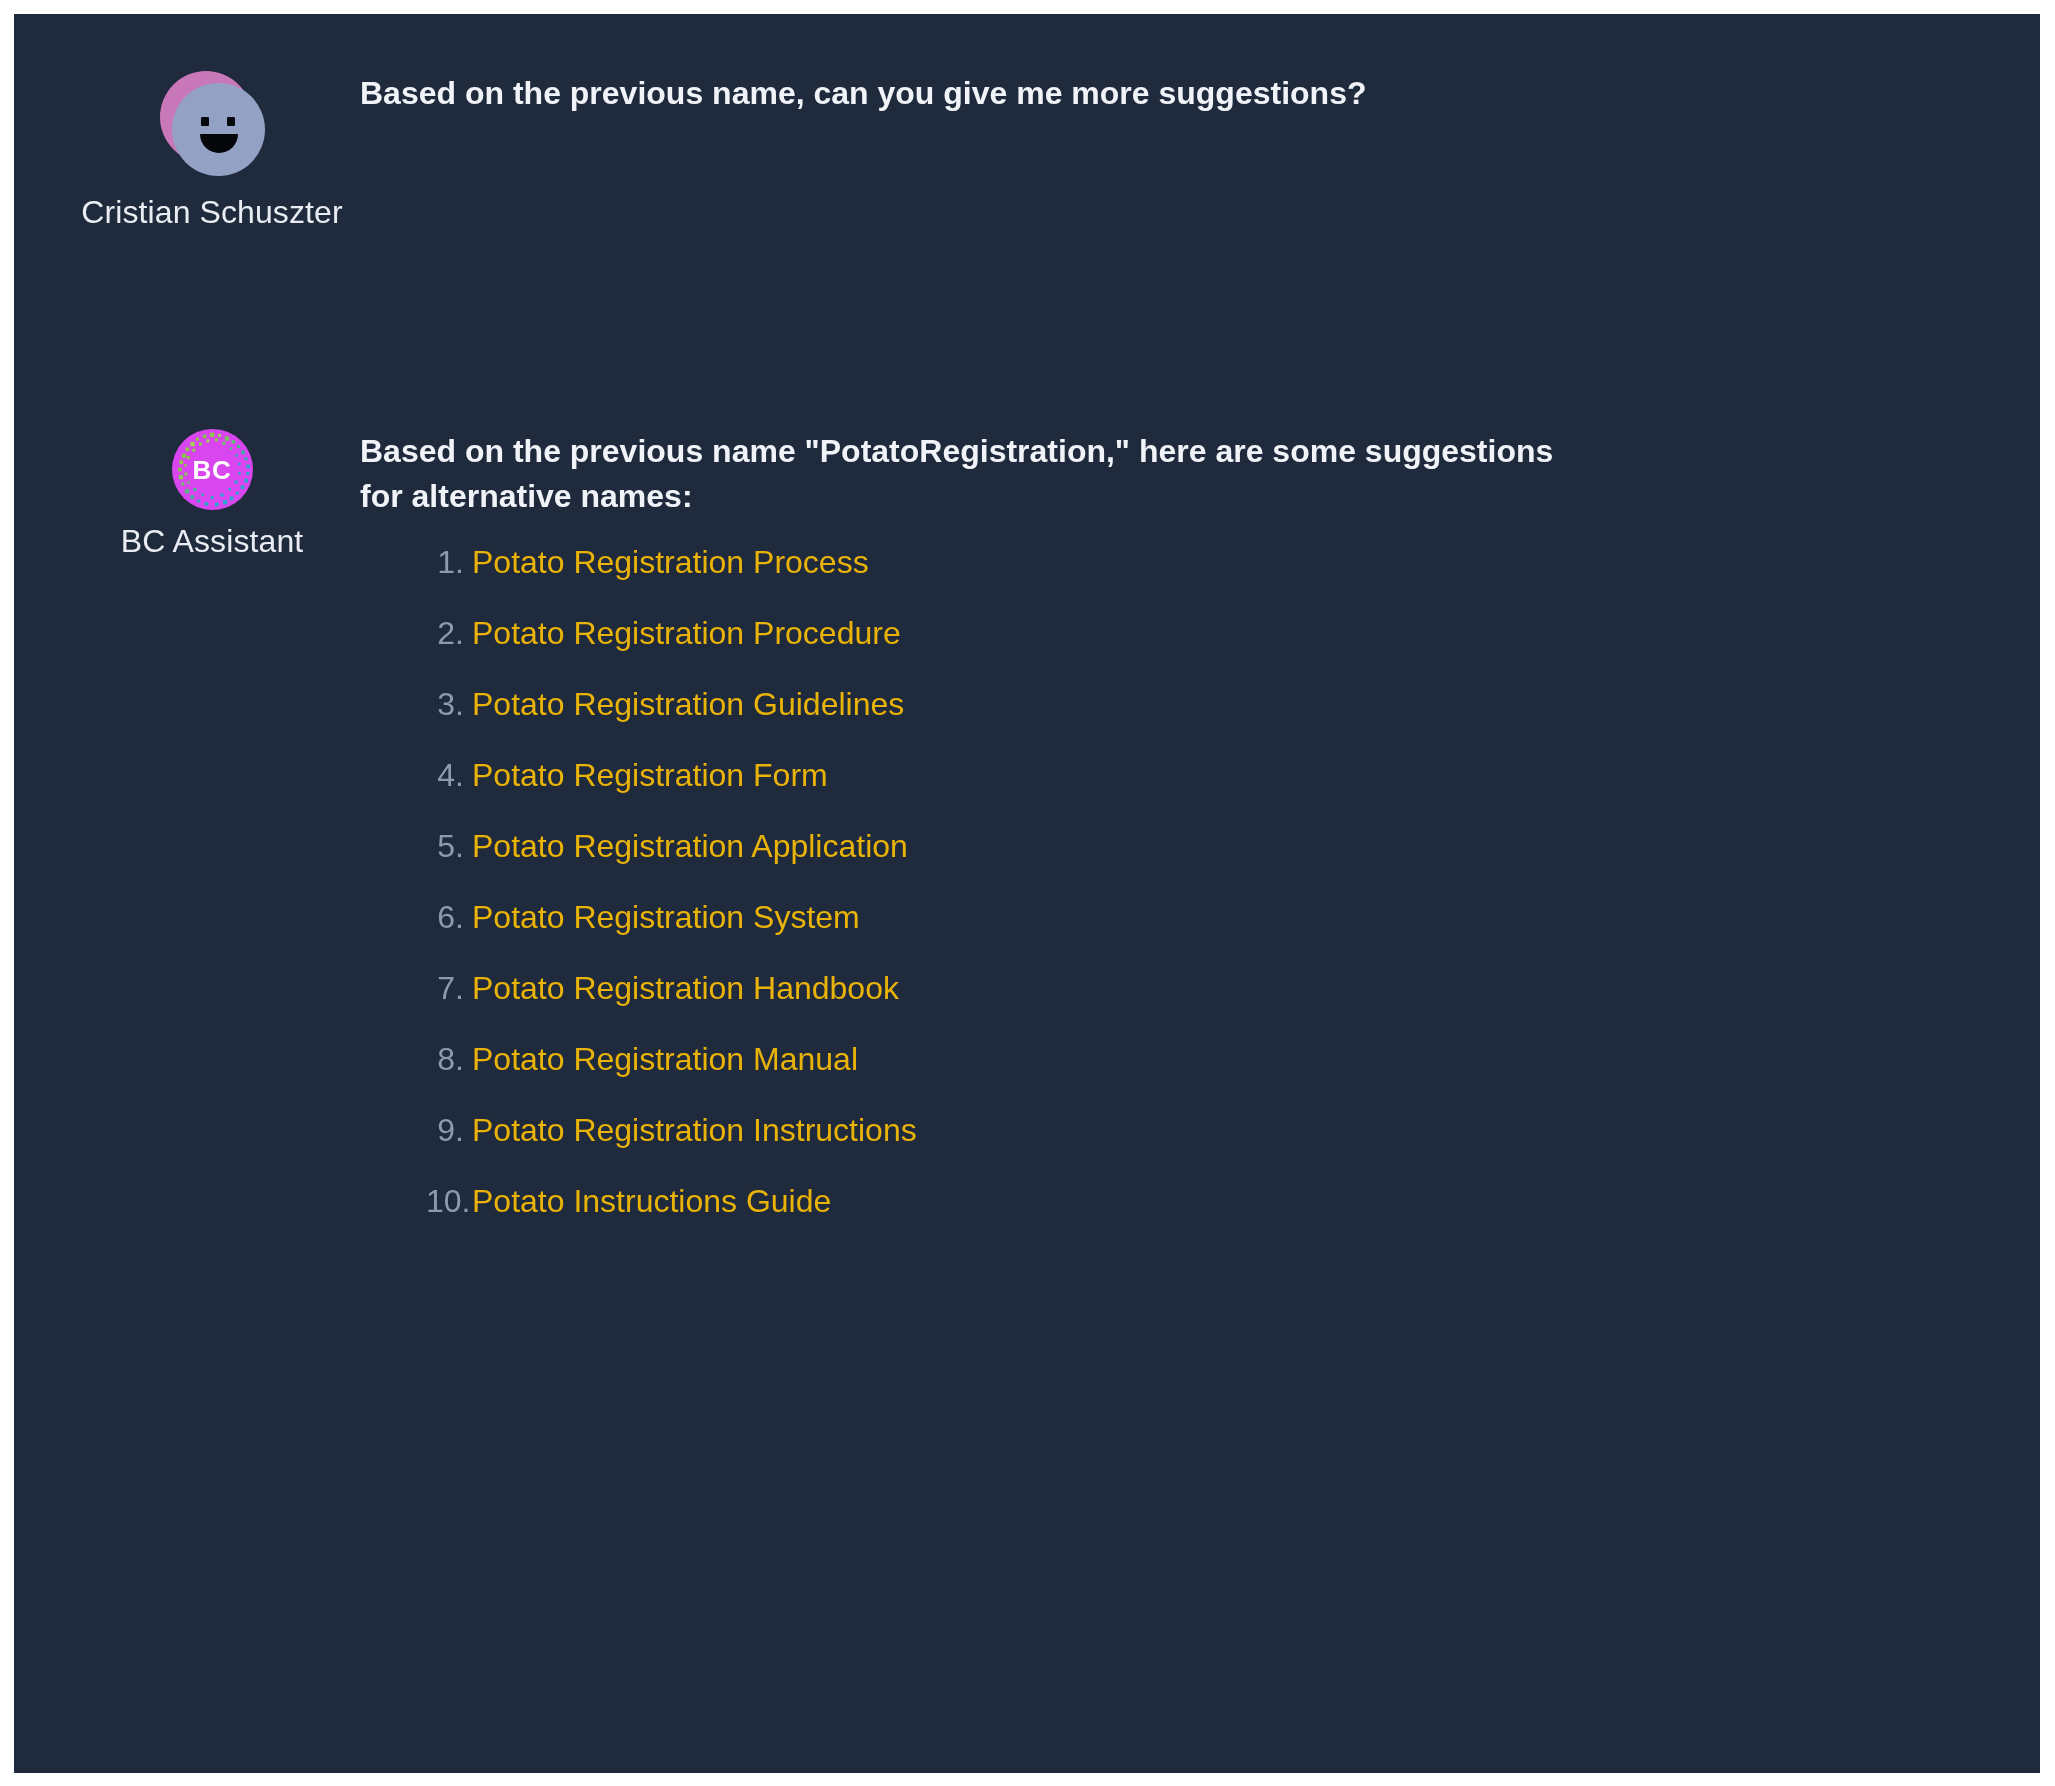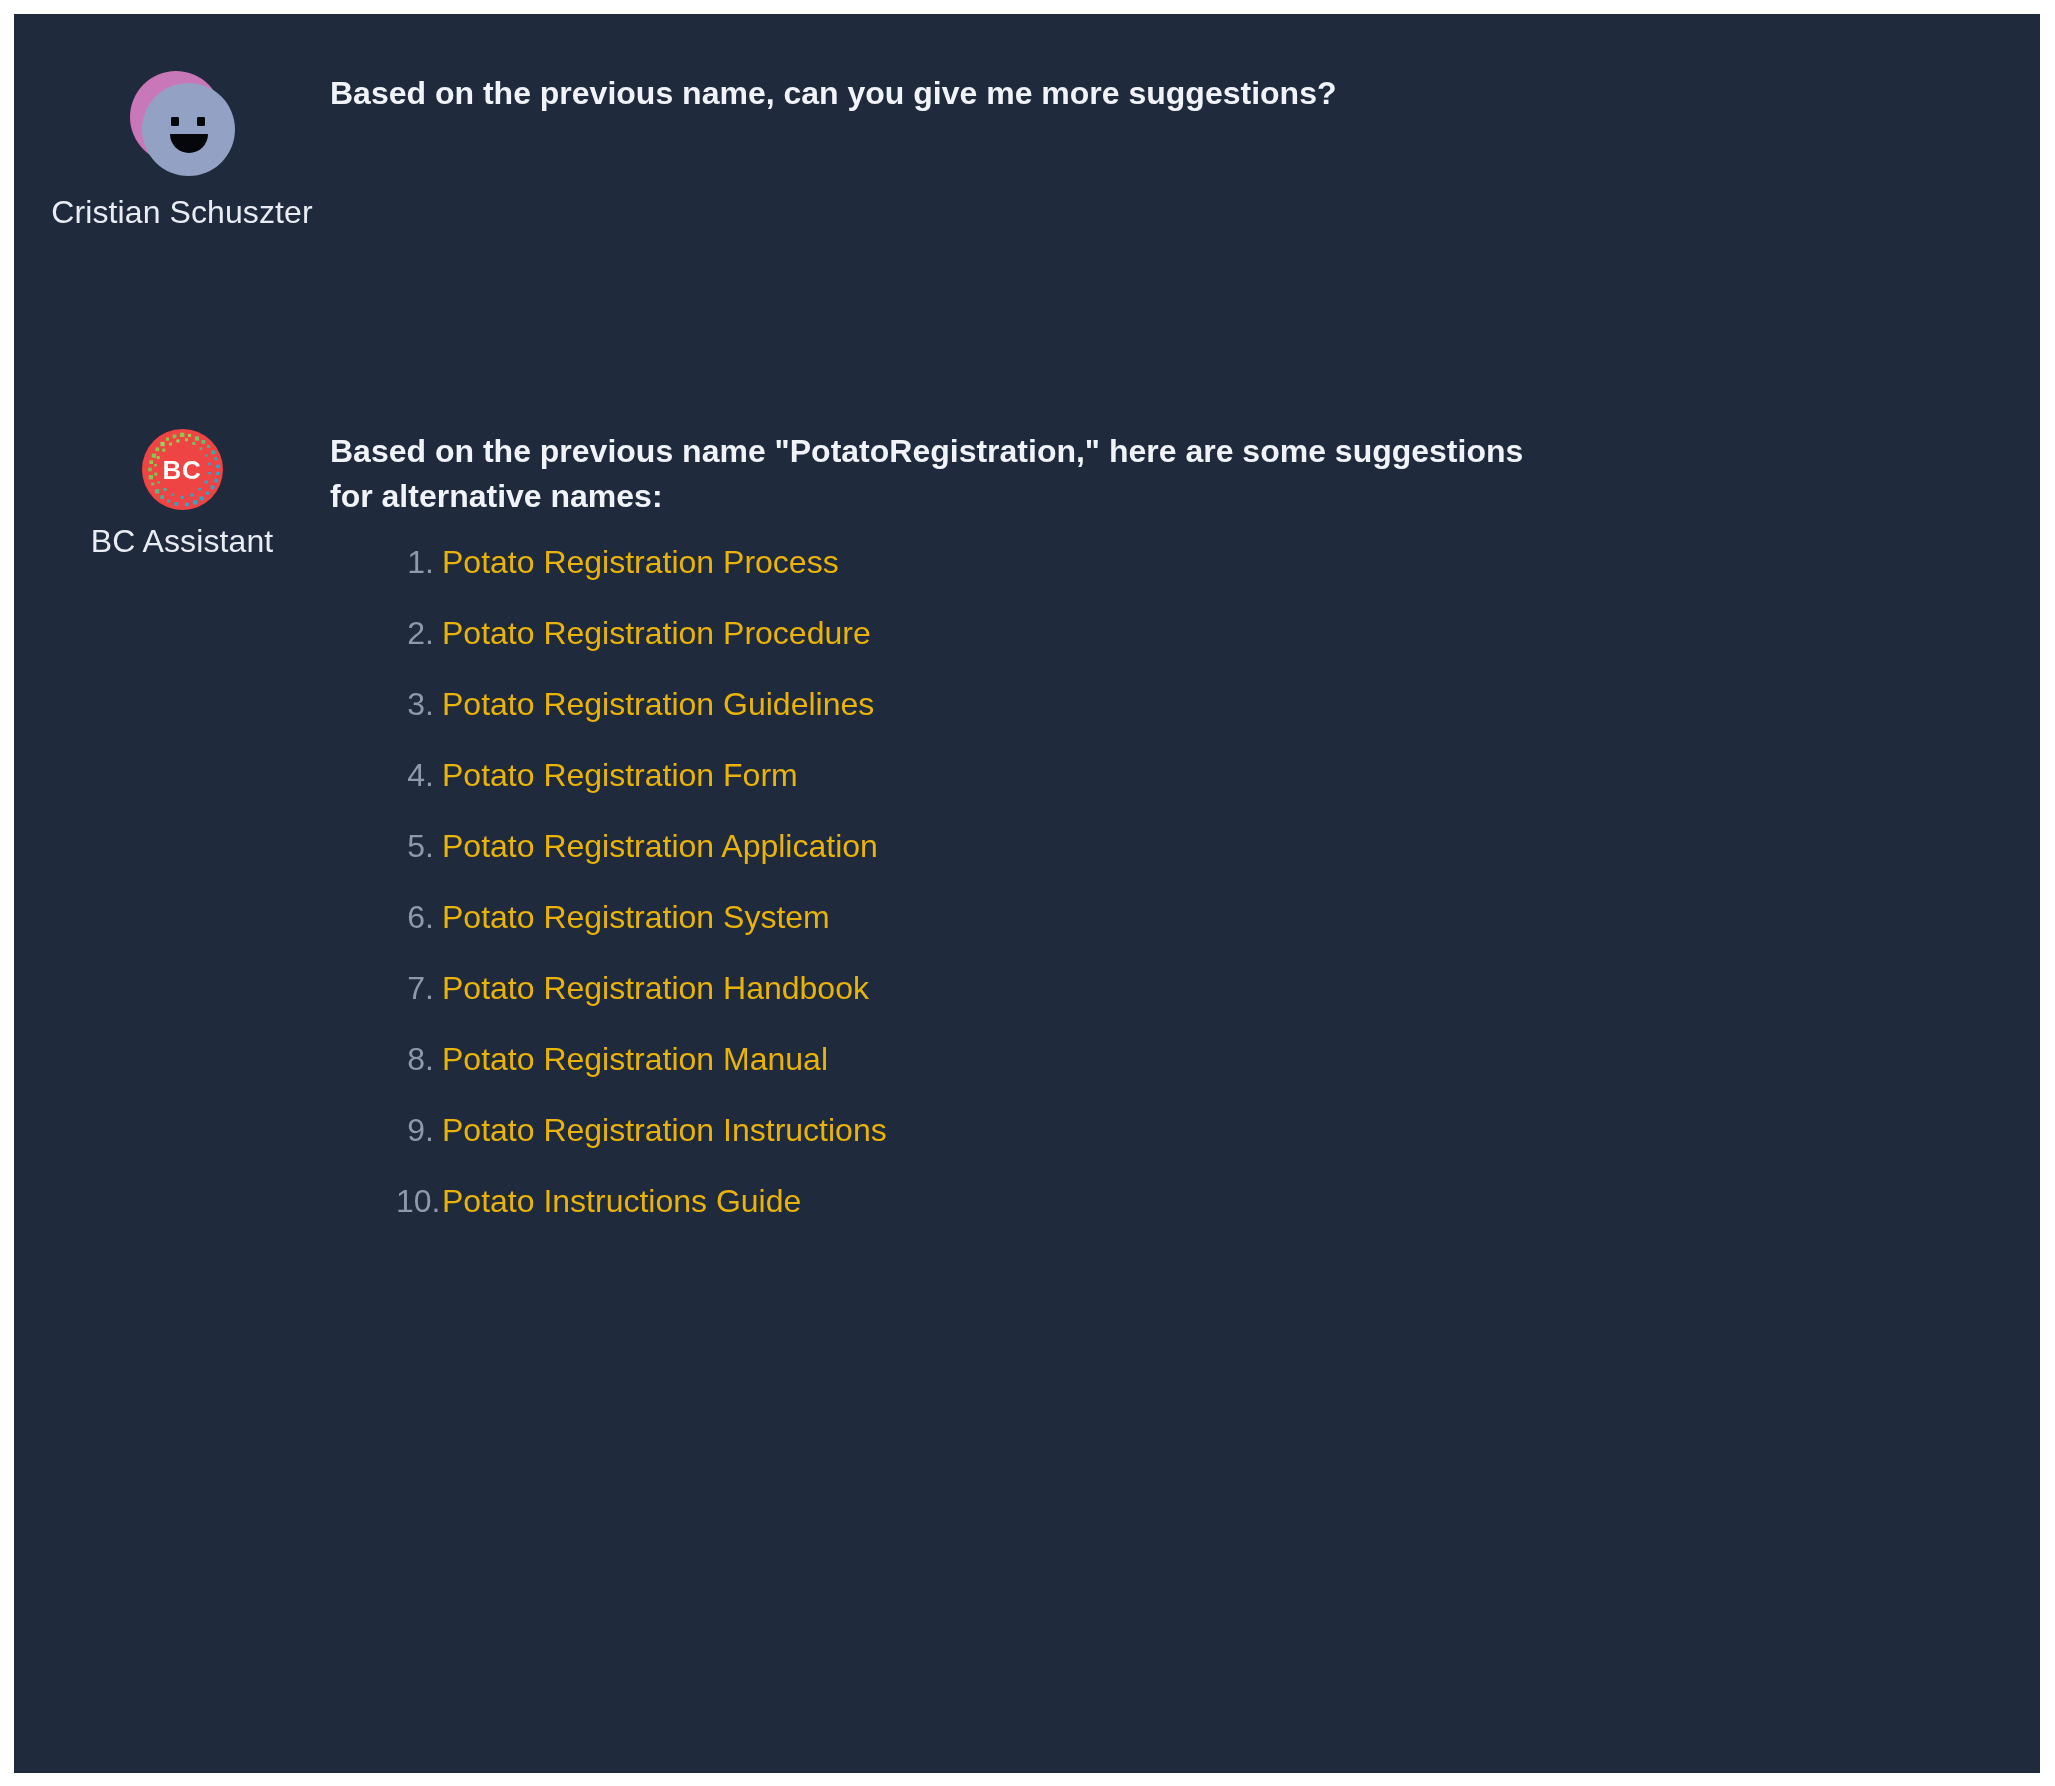--- a/index.html
+++ b/index.html
@@ -29,20 +29,21 @@
     align-items: flex-start;
   }
 
   
   .author-col {
     width: 262px;
     display: flex;
     flex-direction: column;
     align-items: center;
     flex: 0 0 auto;
+    margin-left: 30px;
   }
   .author-name {
     margin-top: 13.4px;
     font-size: 32px;
     color: #e9edf3;
     white-space: nowrap;
     letter-spacing: 0.1px;
   }
 
   
@@ -80,21 +81,21 @@
     background: #05070b;
     border-radius: 0 0 24.4px 24.4px;
   }
 
   
   .avatar-bot {
     position: relative;
     width: 81px;
     height: 81px;
     border-radius: 50%;
-    background: #ef4444;
+    background: #d946ef;
     overflow: hidden;
   }
   .avatar-bot .ring-svg {
     position: absolute;
     left: 0; top: 0;
     width: 81px; height: 81px;
   }
   .avatar-bot .bc-text {
     position: absolute;
     left: 0; right: 0;

